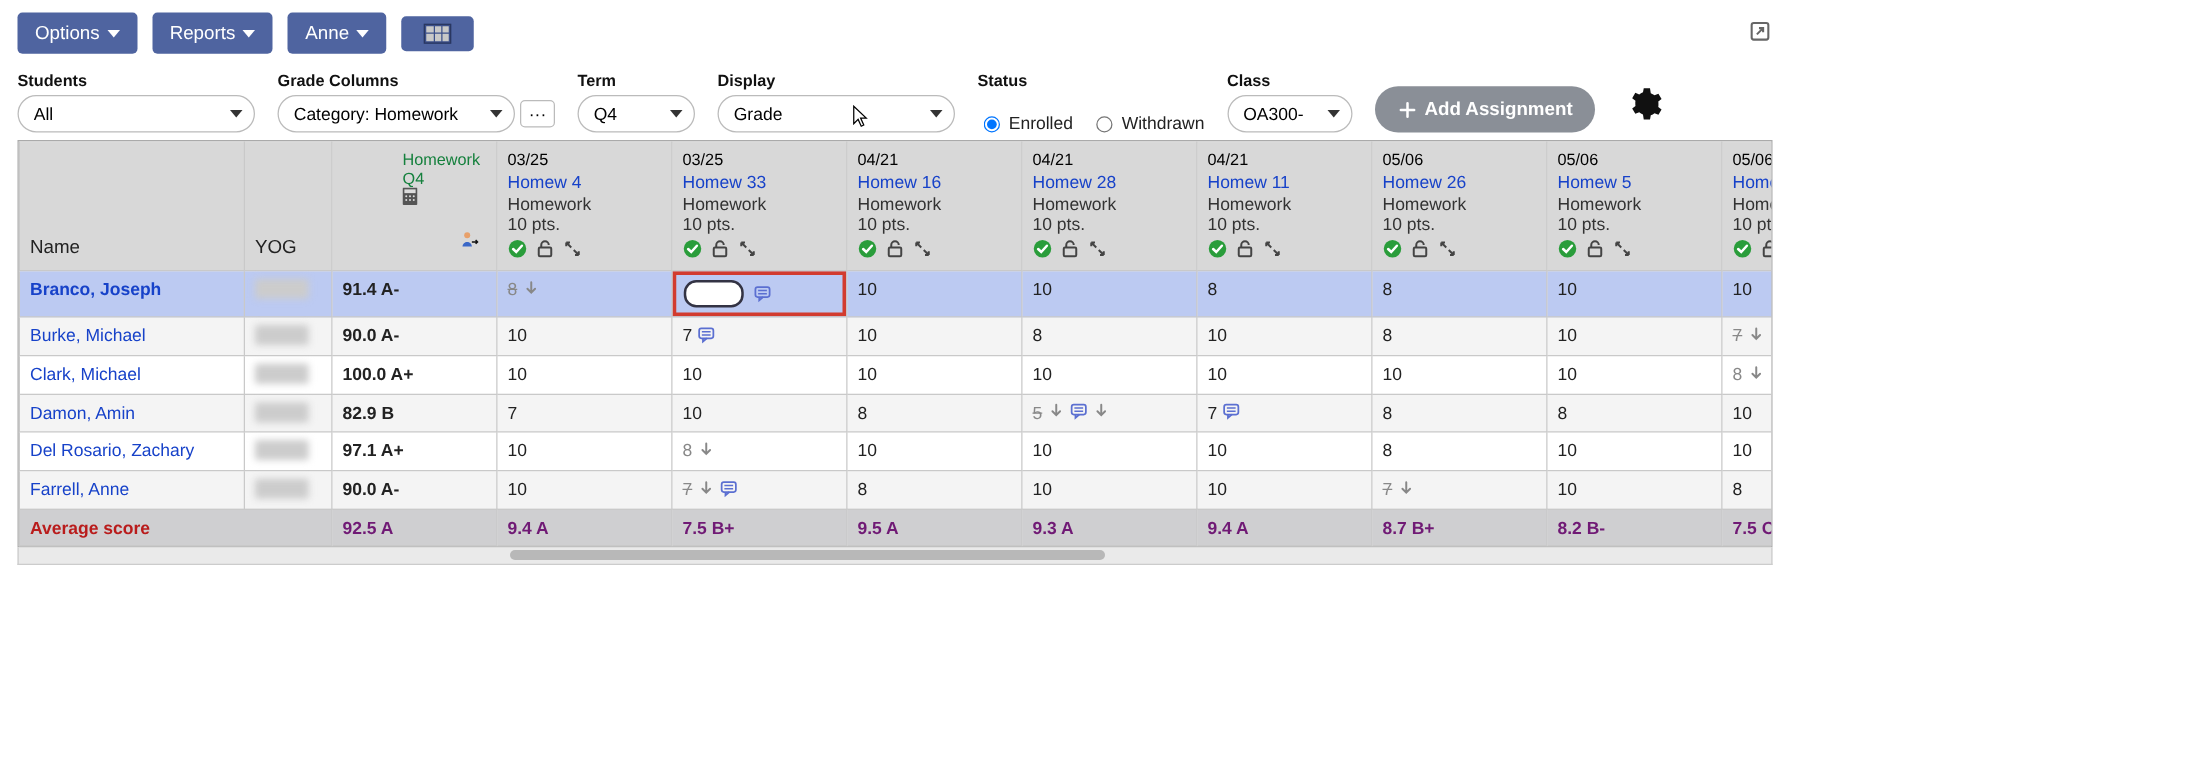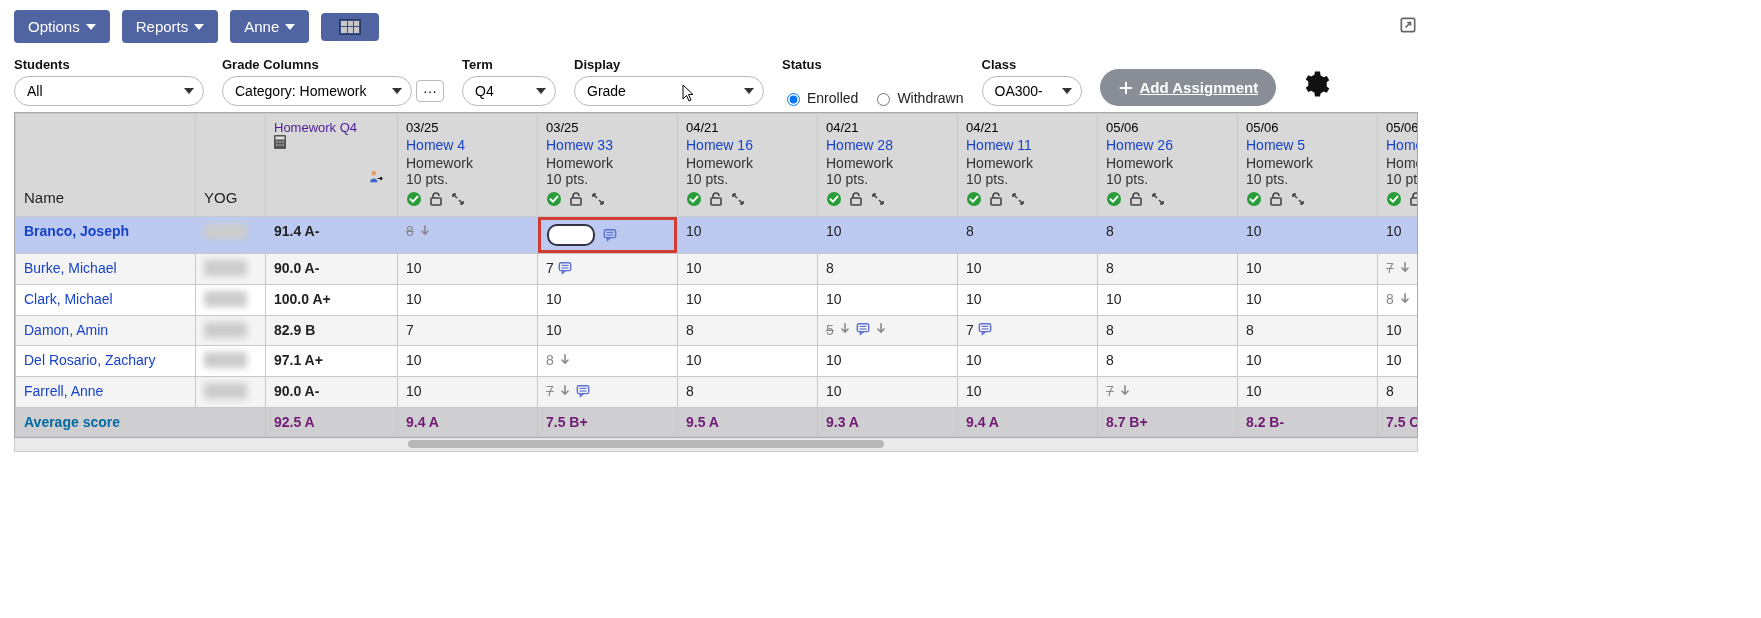--- a/index.html
+++ b/index.html
@@ -18,57 +18,57 @@
   
   .filters { display: flex; align-items: flex-end; gap: 18px; flex-wrap: nowrap; margin-bottom: 6px; }
   .filter-group { display: flex; flex-direction: column; gap: 4px; }
   .filter-label { font-size: 13px; font-weight: bold; color: #111; }
   select.control, .control { border: 1px solid #bbb; border-radius: 18px; padding: 6px 28px 6px 12px; font-size: 14px; background: #fff; appearance: none; position: relative; }
   .select-wrap { position: relative; display: inline-block; }
   .select-wrap::after { content: ""; position: absolute; right: 10px; top: 50%; transform: translateY(-50%); width: 0; height: 0; border-left: 5px solid transparent; border-right: 5px solid transparent; border-top: 6px solid #333; pointer-events: none; }
   .ellipsis-btn { border: 1px solid #bbb; border-radius: 4px; background: #fff; padding: 2px 6px; font-size: 14px; cursor: pointer; margin-left: 4px; align-self: center; }
   .radio-row { display: flex; align-items: center; gap: 14px; margin-top: 14px; }
   .radio-row label { display: flex; align-items: center; gap: 4px; font-size: 14px; }
-  .pill-btn { display: inline-flex; align-items: center; gap: 6px; background: #8a8f97; color: #fff; border: none; border-radius: 22px; padding: 10px 18px; font-size: 15px; cursor: pointer; font-weight: bold; text-decoration: underline; }
+  .pill-btn { display: inline-flex; align-items: center; gap: 6px; background: #8a8f97; color: #fff; border: none; border-radius: 22px; padding: 10px 18px; font-size: 15px; cursor: pointer; font-weight: bold; }
   .gear { font-size: 30px; margin-left: 6px; cursor: pointer; }
 
   
   .grid-wrap { border: 1px solid #aaa; overflow: hidden; }
   table { border-collapse: collapse; width: 100%; table-layout: fixed; }
   th, td { border: 1px solid #c9c9c9; padding: 6px 8px; text-align: left; vertical-align: top; font-size: 14px; }
   thead th { background: #d8d8d8; font-weight: normal; vertical-align: top; }
   thead th.sticky-name { vertical-align: bottom; font-size: 15px; padding-bottom: 10px; }
   thead th .date { color: #000000; font-size: 13px; }
   thead th .assn { color: #1742c9; font-size: 14px; padding: 2px 0; cursor: pointer; }
   thead th .cat { color: #333; font-size: 14px; }
   thead th .pts { color: #333; font-size: 14px; }
   .hdr-icons { display: flex; align-items: center; gap: 6px; margin-top: 4px; }
   .hdr-icons svg { width: 16px; height: 16px; }
-  .hw-col-head { font-size: 13px; color: #4c1d95; }
+  .hw-col-head { font-size: 13px; color: #15803d; margin-left: 48px; }
   .hw-col-head .calc { font-size: 12px; }
   .hw-col-head .leave { margin-top: 16px; }
 
   tbody tr:nth-child(even) td { background: #f4f4f4; }
   tbody tr:nth-child(odd) td { background: #fff; }
   tbody tr.highlight td { background: #bccaf2 !important; }
   tbody tr.highlight td.name-cell a { font-weight: bold; }
   td.name-cell a { color: #1742c9; text-decoration: none; cursor: pointer; }
   td.yog-cell { color: #bbb; }
   .yog-blur { filter: blur(3px); background:#ccc; border-radius:2px; color:transparent; padding: 0 6px; }
   td.summary-cell { font-weight: bold; }
   .strike { text-decoration: line-through; color: #888; }
   .gray { color: #888; }
   .cell-icons { display: inline-flex; align-items: center; gap: 4px; vertical-align: middle; }
   .cell-icons svg { width: 14px; height: 14px; }
 
   .active-cell { border: 3px solid #d23b2f; padding: 4px 6px; display: flex; align-items: center; gap: 8px; }
   .active-input { width: 48px; height: 22px; border: 2px solid #334; border-radius: 10px; background: #fff; padding: 0 6px; font-size: 13px; }
 
   tfoot td { background: #cfcfd1; font-weight: bold; color: #701a75; }
-  tfoot td.label { color: #0369a1; }
+  tfoot td.label { color: #b91c1c; }
 
   .hscroll { height: 14px; background: #eaeaea; border: 1px solid #ccc; border-top: none; position: relative; }
   .hscroll .thumb { position: absolute; left: 28%; top: 2px; height: 8px; width: 34%; background: #b8b8b8; border-radius: 4px; }
 
   
   .cursor-arrow { position: absolute; left: 108px; top: 8px; pointer-events: none; }
 
   col.col-name { width: 180px; }
   col.col-yog  { width: 70px; }
   col.col-sum  { width: 132px; }

